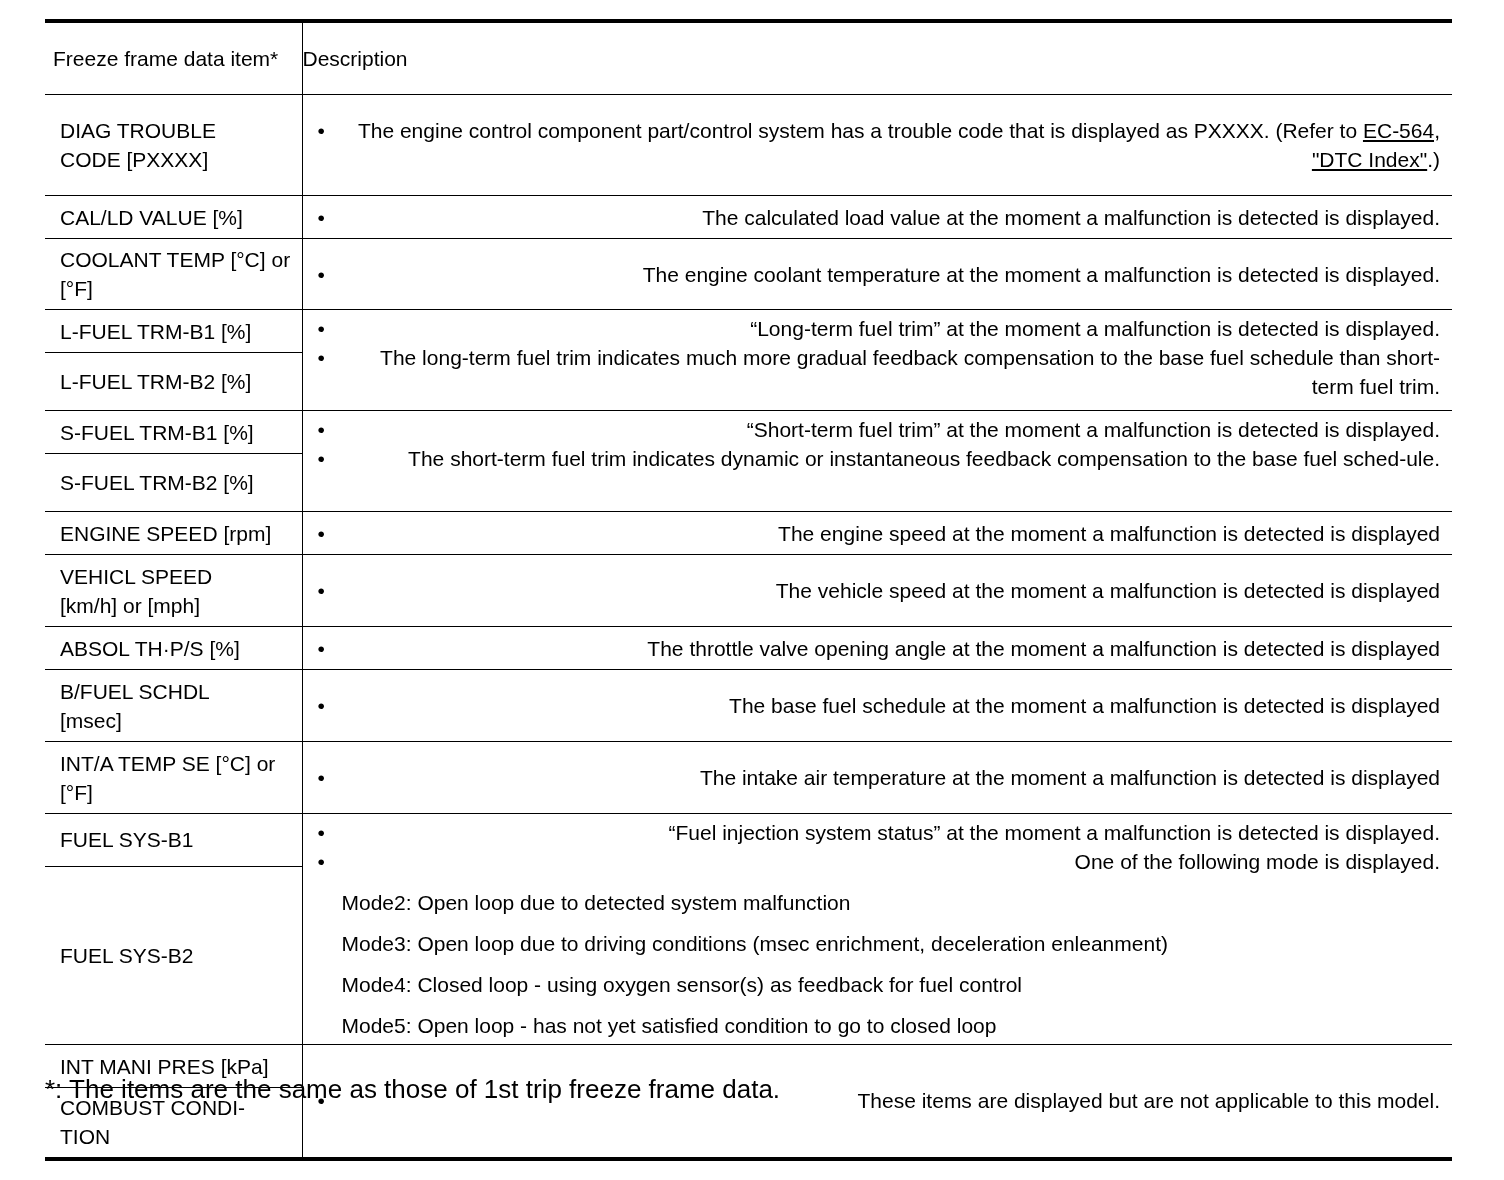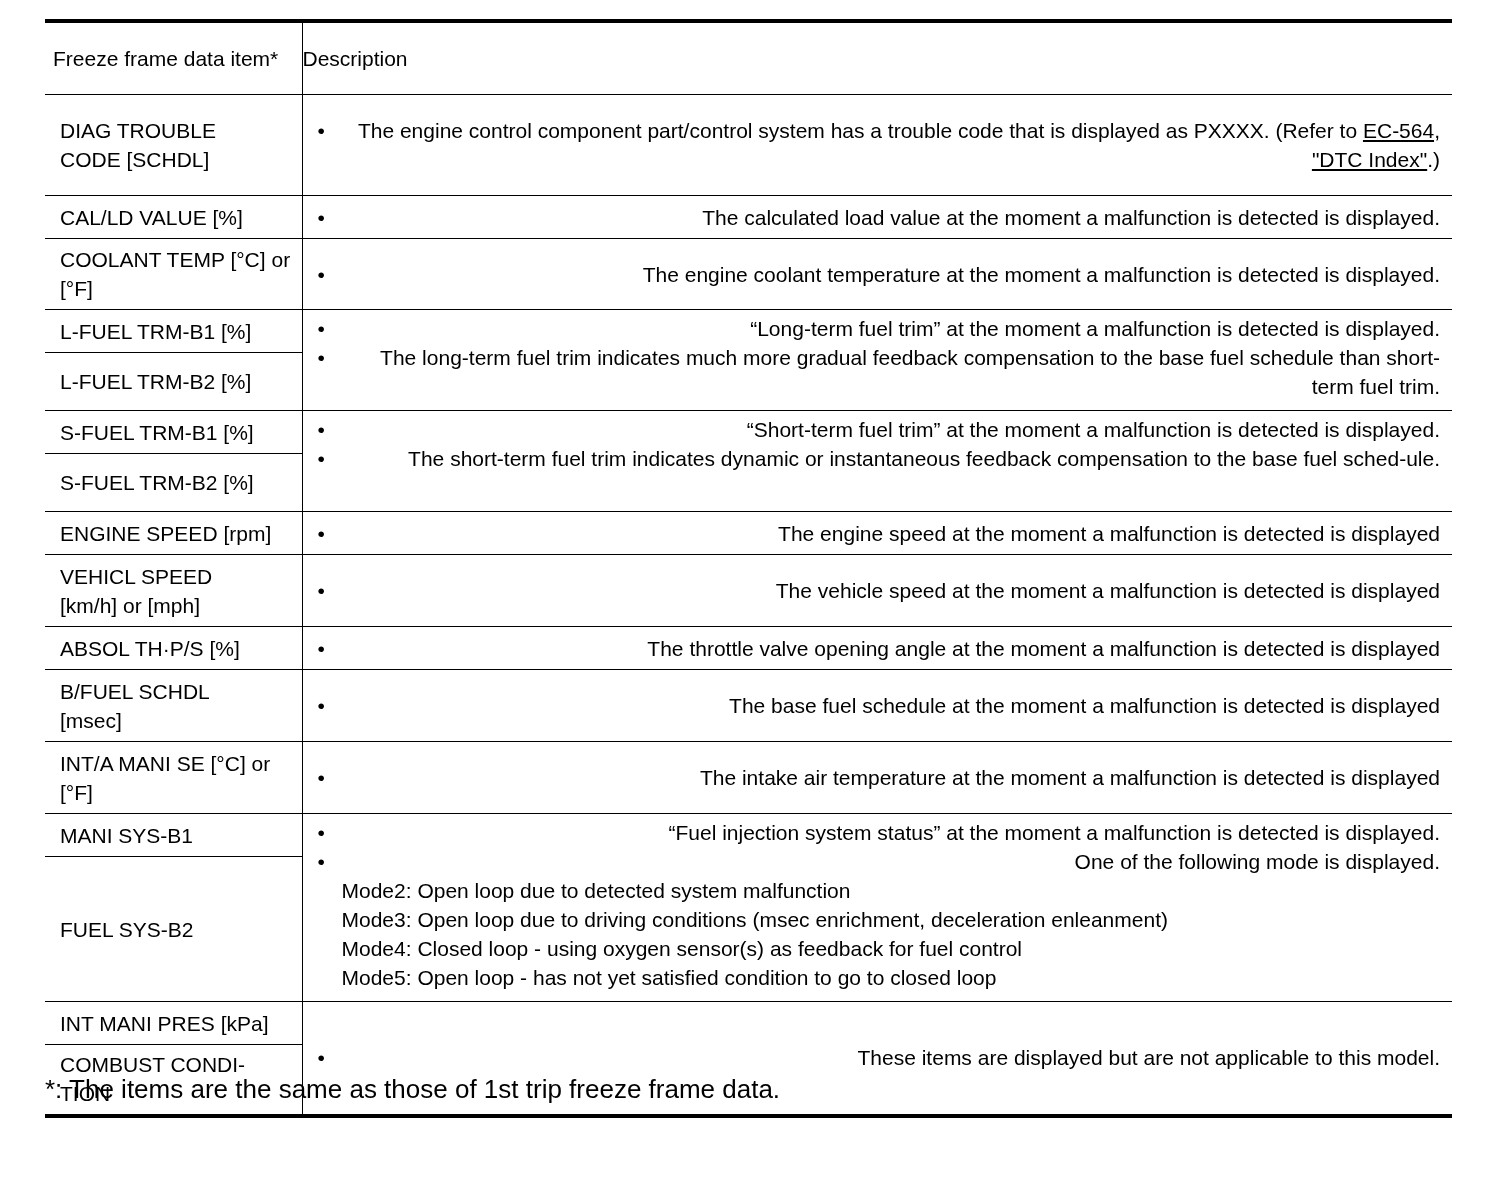--- a/index.html
+++ b/index.html
@@ -12,21 +12,21 @@
   col.c2 { width:1150px; }
   td, th { border-top:1.5px solid #000; border-bottom:1.5px solid #000;
            font-size:21px; line-height:29px; vertical-align:middle; padding:0; }
   th { font-weight:normal; text-align:left; height:71px; }
   td.item { padding:4px 6px 4px 15px; border-right:1.5px solid #000; }
   th.item { border-right:1.5px solid #000; padding:0 8px; }
   td.desc { padding:4px 12px 4px 15px; }
   .bl { display:flex; }
   .bl .dot { width:24px; flex:0 0 24px; }
   .bl .tx { flex:1;text-align:right; }
-  .ind { padding-left:24px; }
+  .ind { padding-left:24px;margin-top:12px; }
   .lnk { text-decoration:underline; }
   td.top { vertical-align:top; }
   #foot { position:absolute; left:45px; top:1072px; font-size:26px; line-height:34px; }
 </style>
 </head>
 <body>
 
 <div id="wrap">
 <table>
   <colgroup>
@@ -36,21 +36,21 @@
   <thead>
     <tr>
       <th class="item">Freeze frame data item*</th>
       <th>Description</th>
     </tr>
   </thead>
   <tbody>
 
     <tr style="height:101px">
       <td class="item">
-            <span style="display:block;width:180px">DIAG TROUBLE CODE [SCHDL]</span>
+            <span style="display:block;width:180px">DIAG TROUBLE CODE [PXXXX]</span>
           </td>
       <td class="desc">
         <div class="bl">
               <span class="dot">•</span>
           <span class="tx"><span>The engine control component part/control system has a trouble code that is displayed as PXXXX. (Refer to </span><span class="lnk">EC-564, "DTC  Index"</span><span>.)</span></span>
             </div>
       </td>
     </tr>
 
     <tr style="height:43px">
@@ -148,32 +148,32 @@
       <td class="desc">
         <div class="bl">
               <span class="dot">•</span>
               <span class="tx">The base fuel schedule at the moment a malfunction is detected is displayed</span>
             </div>
       </td>
     </tr>
 
     <tr style="height:72px">
       <td class="item">
-            <span style="display:block;width:230px">INT/A MANI SE [°C] or [°F]</span>
+            <span style="display:block;width:230px">INT/A TEMP SE [°C] or [°F]</span>
           </td>
       <td class="desc">
         <div class="bl">
               <span class="dot">•</span>
               <span class="tx">The intake air temperature at the moment a malfunction is detected is displayed</span>
             </div>
       </td>
     </tr>
 
     <tr style="height:43px">
-      <td class="item">MANI SYS-B1</td>
+      <td class="item">FUEL SYS-B1</td>
       <td class="desc top" rowspan="2">
         <div class="bl">
               <span class="dot">•</span>
               <span class="tx">“Fuel injection system status” at the moment a malfunction is detected is displayed.</span>
             </div>
         <div class="bl">
               <span class="dot">•</span>
               <span class="tx">One of the following mode is displayed.</span>
             </div>
         <div class="ind">Mode2: Open loop due to detected system malfunction</div>

